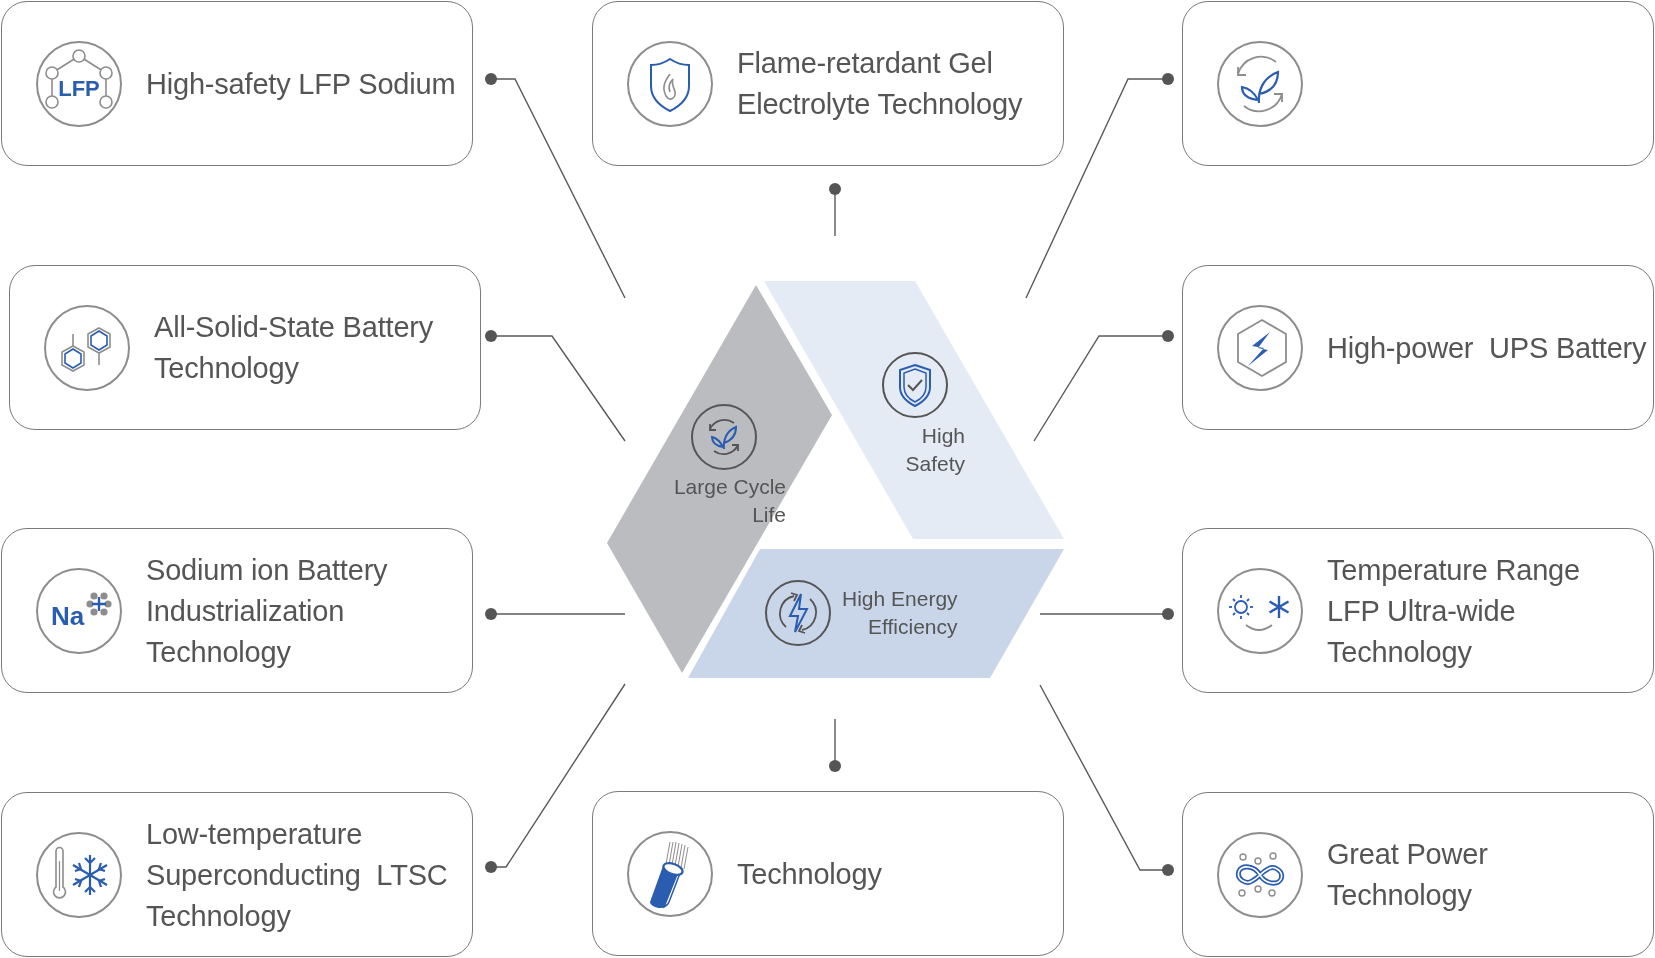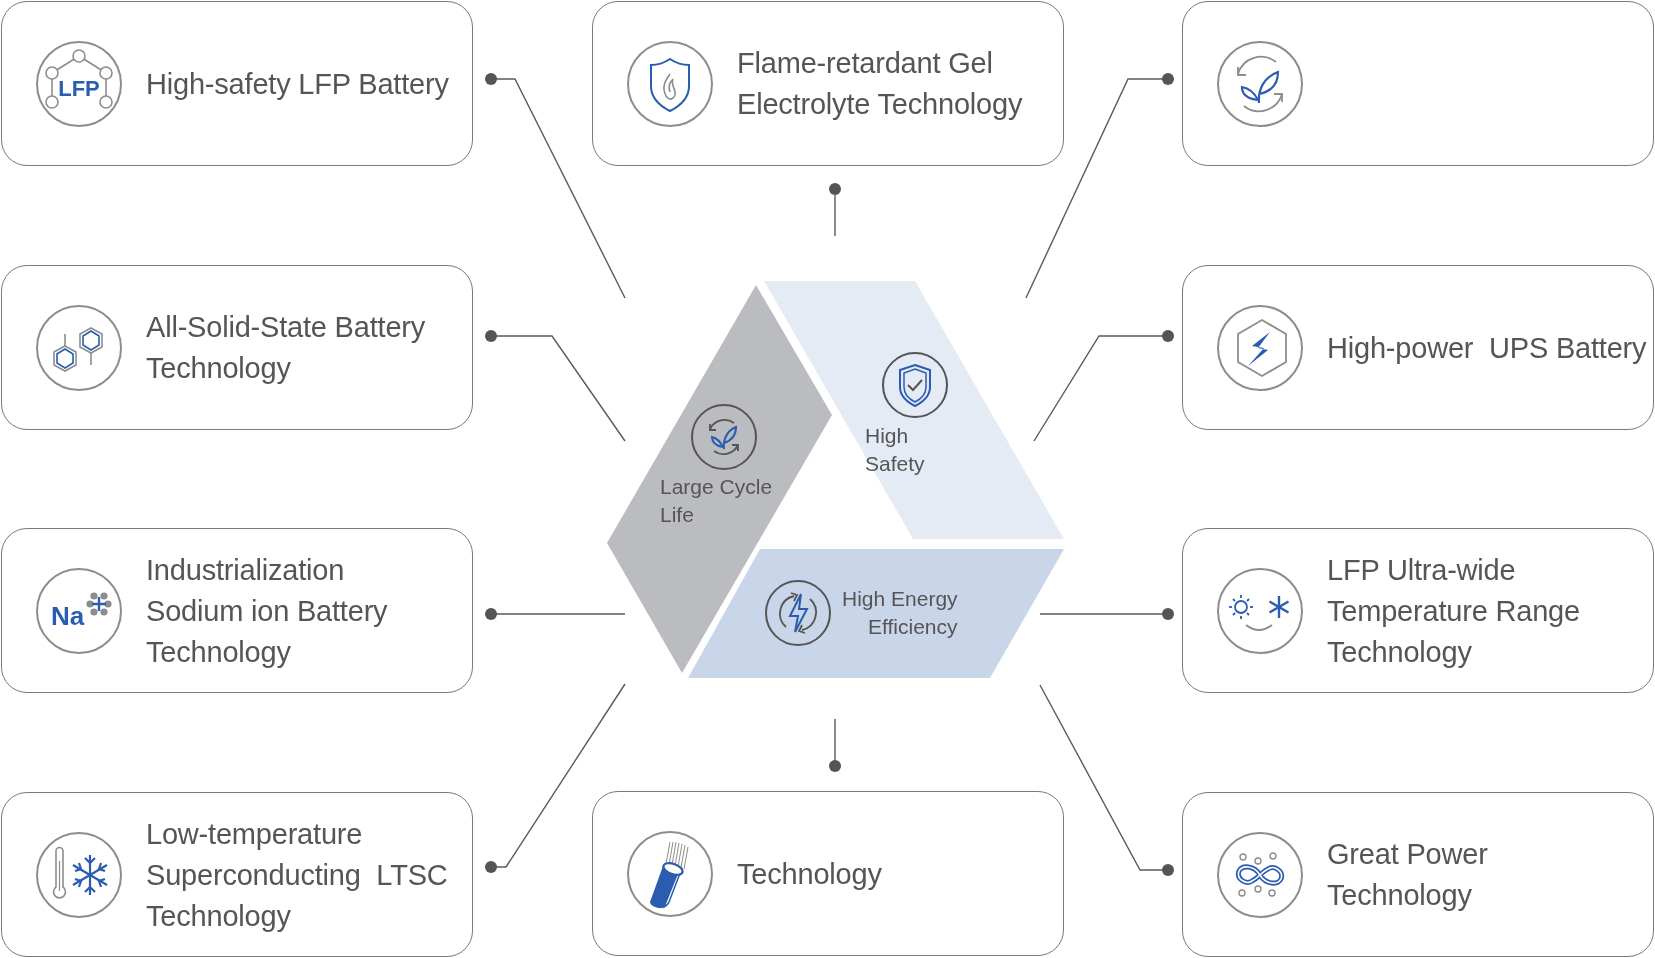--- a/index.html
+++ b/index.html
@@ -8,21 +8,21 @@
   .card { position:absolute; box-sizing:border-box; border:1.5px solid #7a7a7a;
           border-radius:26px; background:#fff; width:472px; height:165px; }
   .card .ico { position:absolute; left:33px; top:50%; width:88px; height:88px;
                margin-top:-44px; }
   .card .txt { position:absolute; left:144px; right:16px; top:50%;
                transform:translateY(-50%); color:#555555; font-size:29px;
                line-height:41px; font-weight:normal; letter-spacing:-0.2px; }
   .card .txt span { display:block; white-space:nowrap; }
   #lines { position:absolute; left:0; top:0; }
   .center-label { position:absolute; color:#555555; font-size:21px;
-                  line-height:28px; text-align:left; white-space:nowrap; }
+                  line-height:28px; text-align:right; white-space:nowrap; }
   .center-label span { display:block; }
   .center-ico { position:absolute; }
 </style>
 </head>
 <body>
 
 <svg id="lines" width="1655" height="958">
 
   <polygon points="756,285 832,415 682,673 607,543" fill="#bbbcbf"></polygon>
   <polygon points="764,281 915,281 1064,539 913,539" fill="#e5ebf4"></polygon>
@@ -101,21 +101,21 @@
         <line x1="71" y1="33" x2="71" y2="62"></line>
       <circle cx="44" cy="16" r="6"></circle>
         <circle cx="17" cy="33" r="6"></circle>
         <circle cx="71" cy="33" r="6"></circle>
       <circle cx="17" cy="62" r="6"></circle>
         <circle cx="71" cy="62" r="6"></circle>
     </g>
     <text x="44" y="56" text-anchor="middle" font-family="Liberation Sans, sans-serif" font-weight="bold" font-size="22" fill="#2a5db0">LFP</text>
   </svg>
   <div class="txt">
-    <span>High-safety LFP Battery</span>
+    <span>High-safety LFP Sodium</span>
   </div>
 </div>
 
 <div class="card" style="left:592px;top:1px">
   <svg class="ico" viewBox="0 0 88 88">
     <circle cx="44" cy="44" r="42" fill="none" stroke="#8d8d8d" stroke-width="2"></circle>
     <path d="M44,19 C50,23 57,25 63,25 L63,46 C63,58 54,66 44,71 C34,66 25,58 25,46 L25,25 C31,25 38,23 44,19 Z" fill="none" stroke="#2a5db0" stroke-width="2"></path>
     <path d="M44,34 C38,42 36,48 40,56 C44,62 50,58 49,52 C48,47 45,44 47,39 C43,43 42,47 44,52" fill="none" stroke="#8d8d8d" stroke-width="1.6"></path>
   </svg>
   <div class="txt">
@@ -129,21 +129,21 @@
     <circle cx="44" cy="44" r="42" fill="none" stroke="#8d8d8d" stroke-width="2"></circle>
     <path d="M22,34 A24,24 0 0 1 60,22" fill="none" stroke="#8d8d8d" stroke-width="1.8"></path>
     <path d="M22,27 L22,35 L30,35" fill="none" stroke="#8d8d8d" stroke-width="1.8"></path>
     <path d="M66,54 A24,24 0 0 1 28,66" fill="none" stroke="#8d8d8d" stroke-width="1.8"></path>
     <path d="M66,62 L66,54 L58,54" fill="none" stroke="#8d8d8d" stroke-width="1.8"></path>
     <path d="M43,63 C42,52 46,38 62,32 C62,46 53,52 43,54" fill="none" stroke="#2a5db0" stroke-width="2.2"></path>
     <path d="M42,60 C38,52 32,48 26,47 C26,55 33,59 42,60" fill="none" stroke="#2a5db0" stroke-width="2.2"></path>
   </svg>
 </div>
 
-<div class="card" style="left:1px;top:265px">
+<div class="card" style="left:9px;top:265px">
   <svg class="ico" viewBox="0 0 88 88">
     <circle cx="44" cy="44" r="42" fill="none" stroke="#8d8d8d" stroke-width="2"></circle>
     <polygon points="30,42 41,48 41,61 30,67 19,61 19,48" fill="none" stroke="#8d8d8d" stroke-width="1.6"></polygon>
     <polygon points="30,45 38,50 38,59 30,64 22,59 22,50" fill="none" stroke="#2a5db0" stroke-width="1.6"></polygon>
     <polygon points="56,24 67,30 67,43 56,49 45,43 45,30" fill="none" stroke="#8d8d8d" stroke-width="1.6"></polygon>
     <polygon points="56,27 64,32 64,41 56,46 48,41 48,32" fill="none" stroke="#2a5db0" stroke-width="1.6"></polygon>
     <line x1="30" y1="42" x2="30" y2="30" stroke="#8d8d8d" stroke-width="1.6"></line>
     <line x1="56" y1="49" x2="56" y2="61" stroke="#8d8d8d" stroke-width="1.6"></line>
   </svg>
   <div class="txt">
@@ -171,22 +171,22 @@
       <circle cx="59" cy="29" r="3.6"></circle>
         <circle cx="69" cy="29" r="3.6"></circle>
       <circle cx="55" cy="37" r="3.6"></circle>
         <circle cx="73" cy="37" r="3.6"></circle>
       <circle cx="59" cy="45" r="3.6"></circle>
         <circle cx="69" cy="45" r="3.6"></circle>
     </g>
     <path d="M64,30 L64,44 M57,37 L71,37" stroke="#2a5db0" stroke-width="2.4"></path>
   </svg>
   <div class="txt">
+    <span>Sodium ion Battery</span>
     <span>Industrialization</span>
-    <span>Sodium ion Battery</span>
     <span>Technology</span>
   </div>
 </div>
 
 <div class="card" style="left:1182px;top:528px">
   <svg class="ico" viewBox="0 0 88 88">
     <circle cx="44" cy="44" r="42" fill="none" stroke="#8d8d8d" stroke-width="2"></circle>
     <g stroke="#2a5db0" stroke-width="1.8" fill="none">
       <circle cx="25" cy="40" r="6"></circle>
       <line x1="25" y1="28" x2="25" y2="31"></line>
@@ -199,22 +199,22 @@
         <line x1="19" y1="46" x2="17" y2="48"></line>
     </g>
     <g stroke="#2a5db0" stroke-width="2.4">
       <line x1="63" y1="29" x2="63" y2="51"></line>
       <line x1="53.5" y1="34.5" x2="72.5" y2="45.5"></line>
       <line x1="72.5" y1="34.5" x2="53.5" y2="45.5"></line>
     </g>
     <path d="M30,58 Q43,68 56,58" fill="none" stroke="#8d8d8d" stroke-width="1.8"></path>
   </svg>
   <div class="txt">
+    <span>Temperature Range</span>
     <span>LFP Ultra-wide</span>
-    <span>Temperature Range</span>
     <span>Technology</span>
   </div>
 </div>
 
 <div class="card" style="left:1px;top:792px">
   <svg class="ico" viewBox="0 0 88 88">
     <circle cx="44" cy="44" r="42" fill="none" stroke="#8d8d8d" stroke-width="2"></circle>
     <g>
       <path d="M21,20 A3.5,3.5 0 0 1 28,20 L28,56 A6,6 0 1 1 21,56 Z" fill="none" stroke="#8d8d8d" stroke-width="1.6"></path>
       <line x1="24.5" y1="30" x2="24.5" y2="60" stroke="#8d8d8d" stroke-width="1.2"></line>

